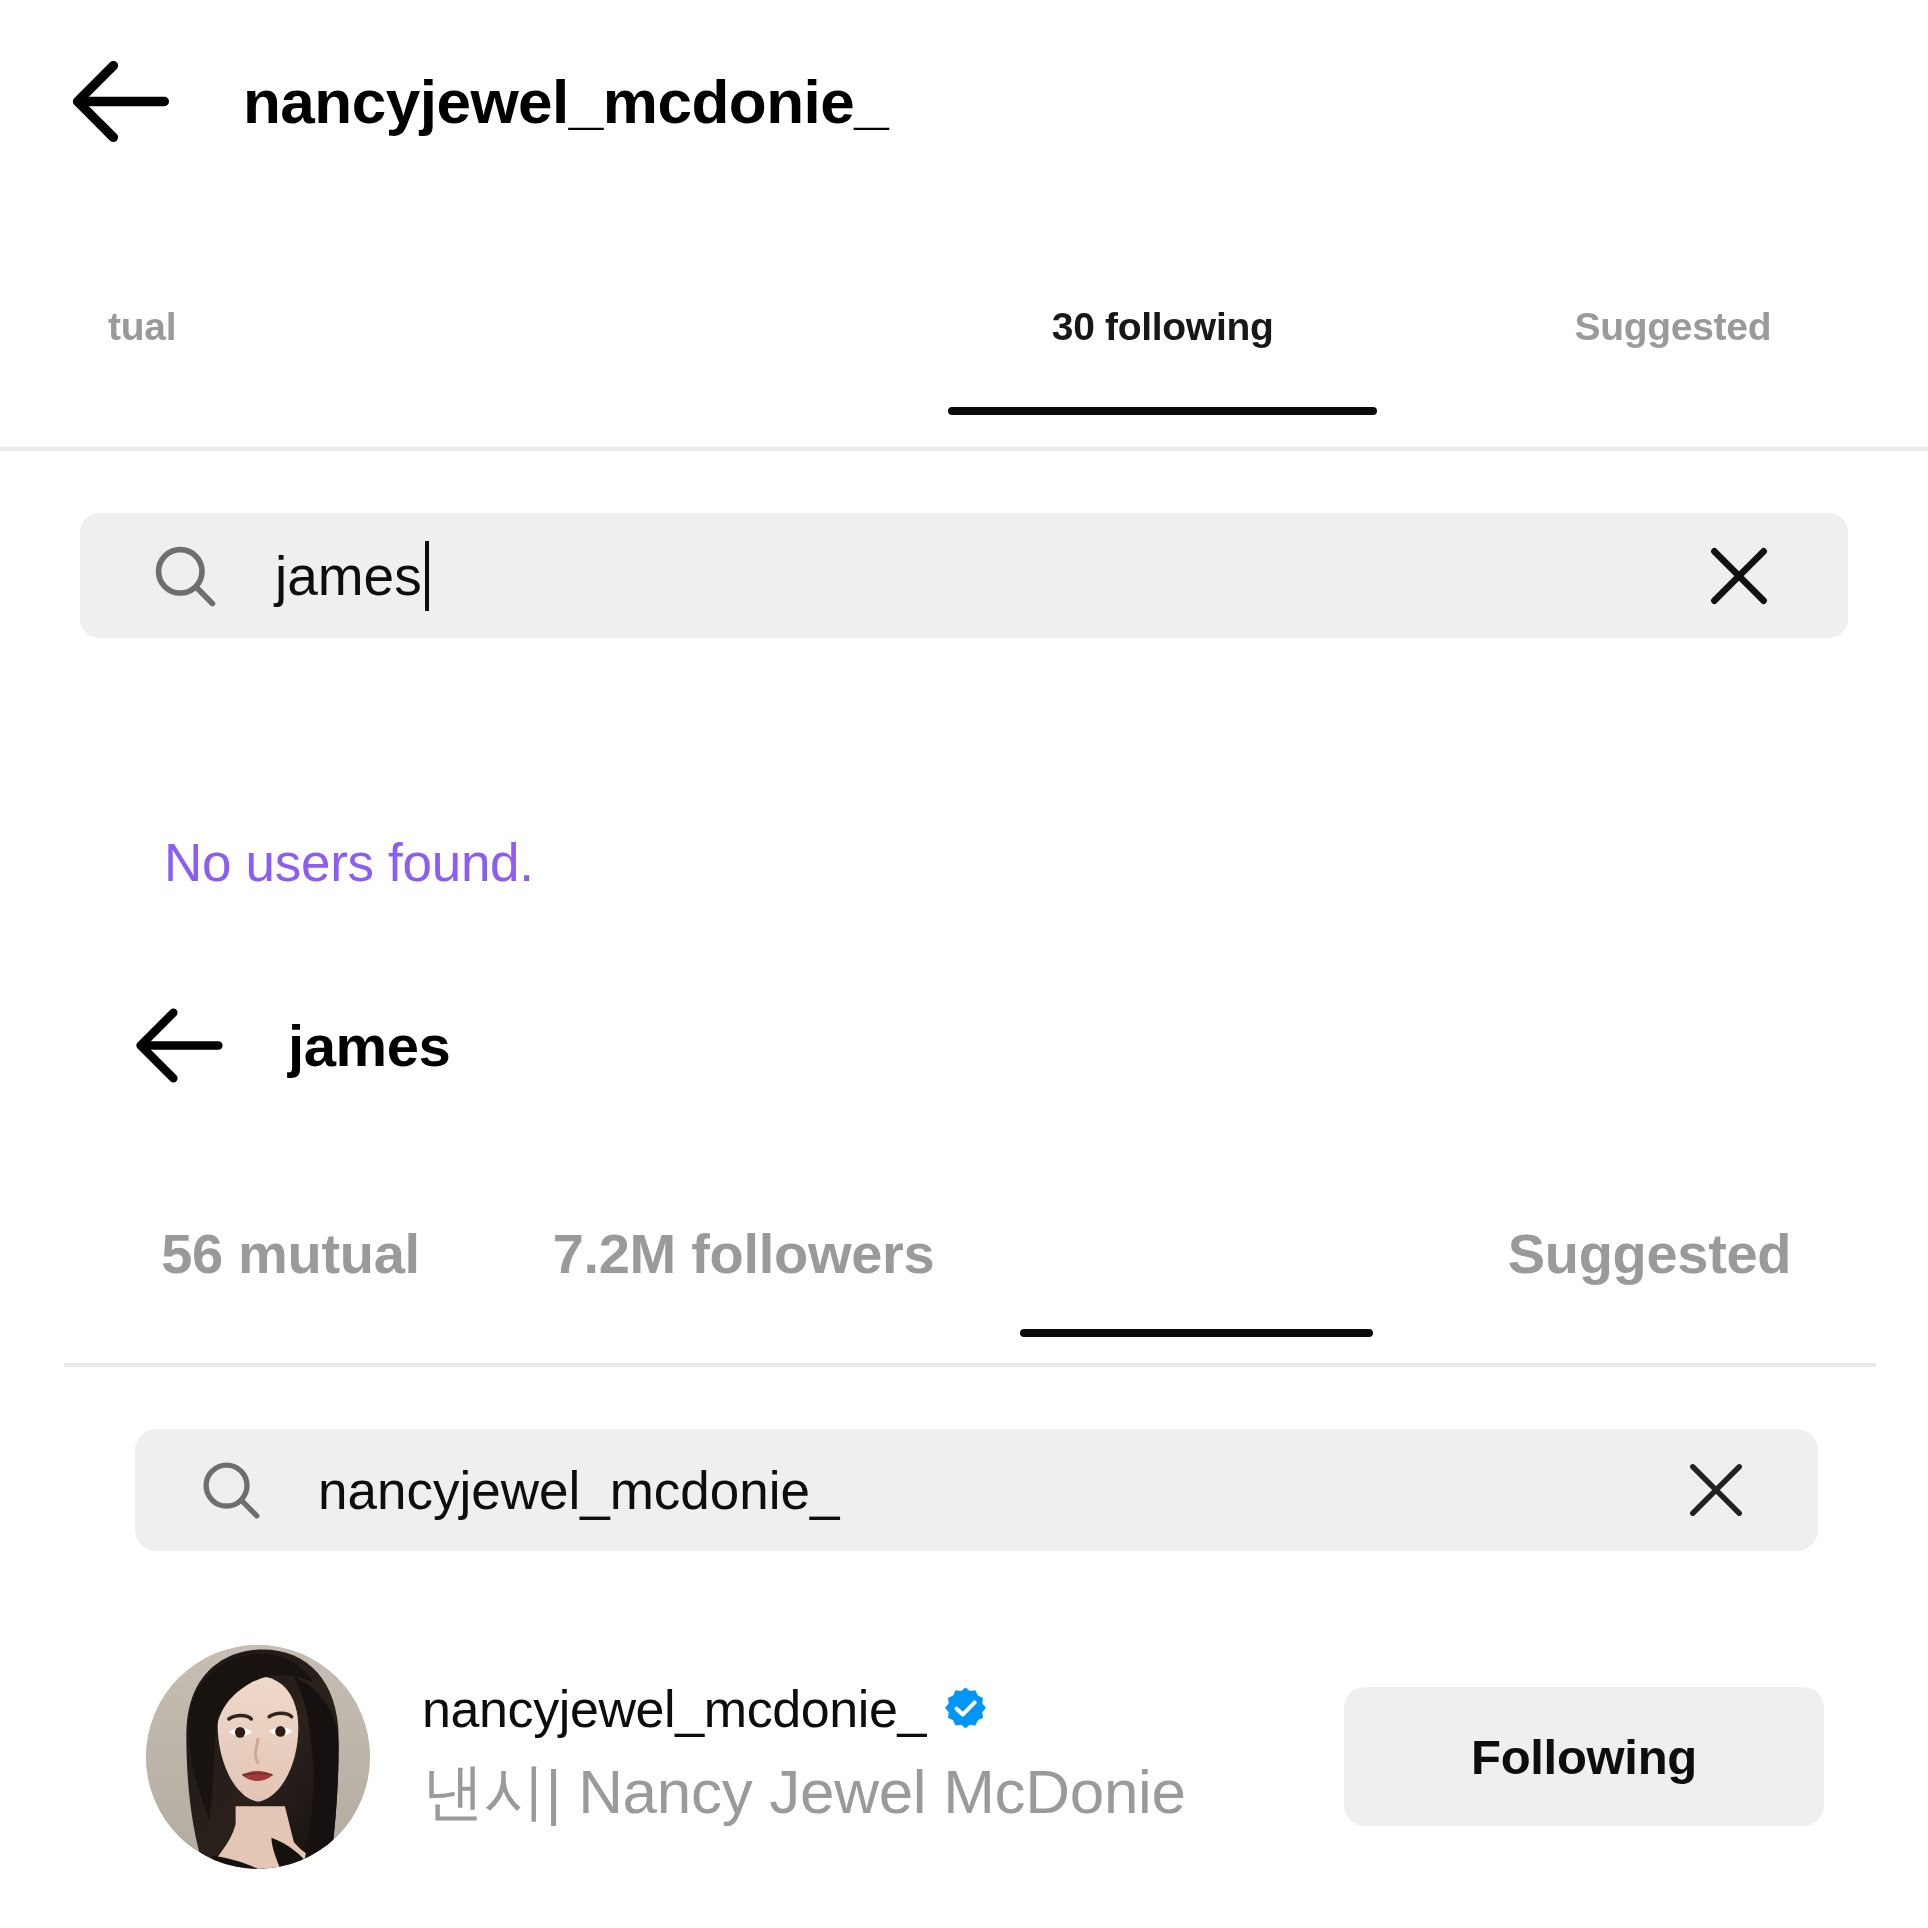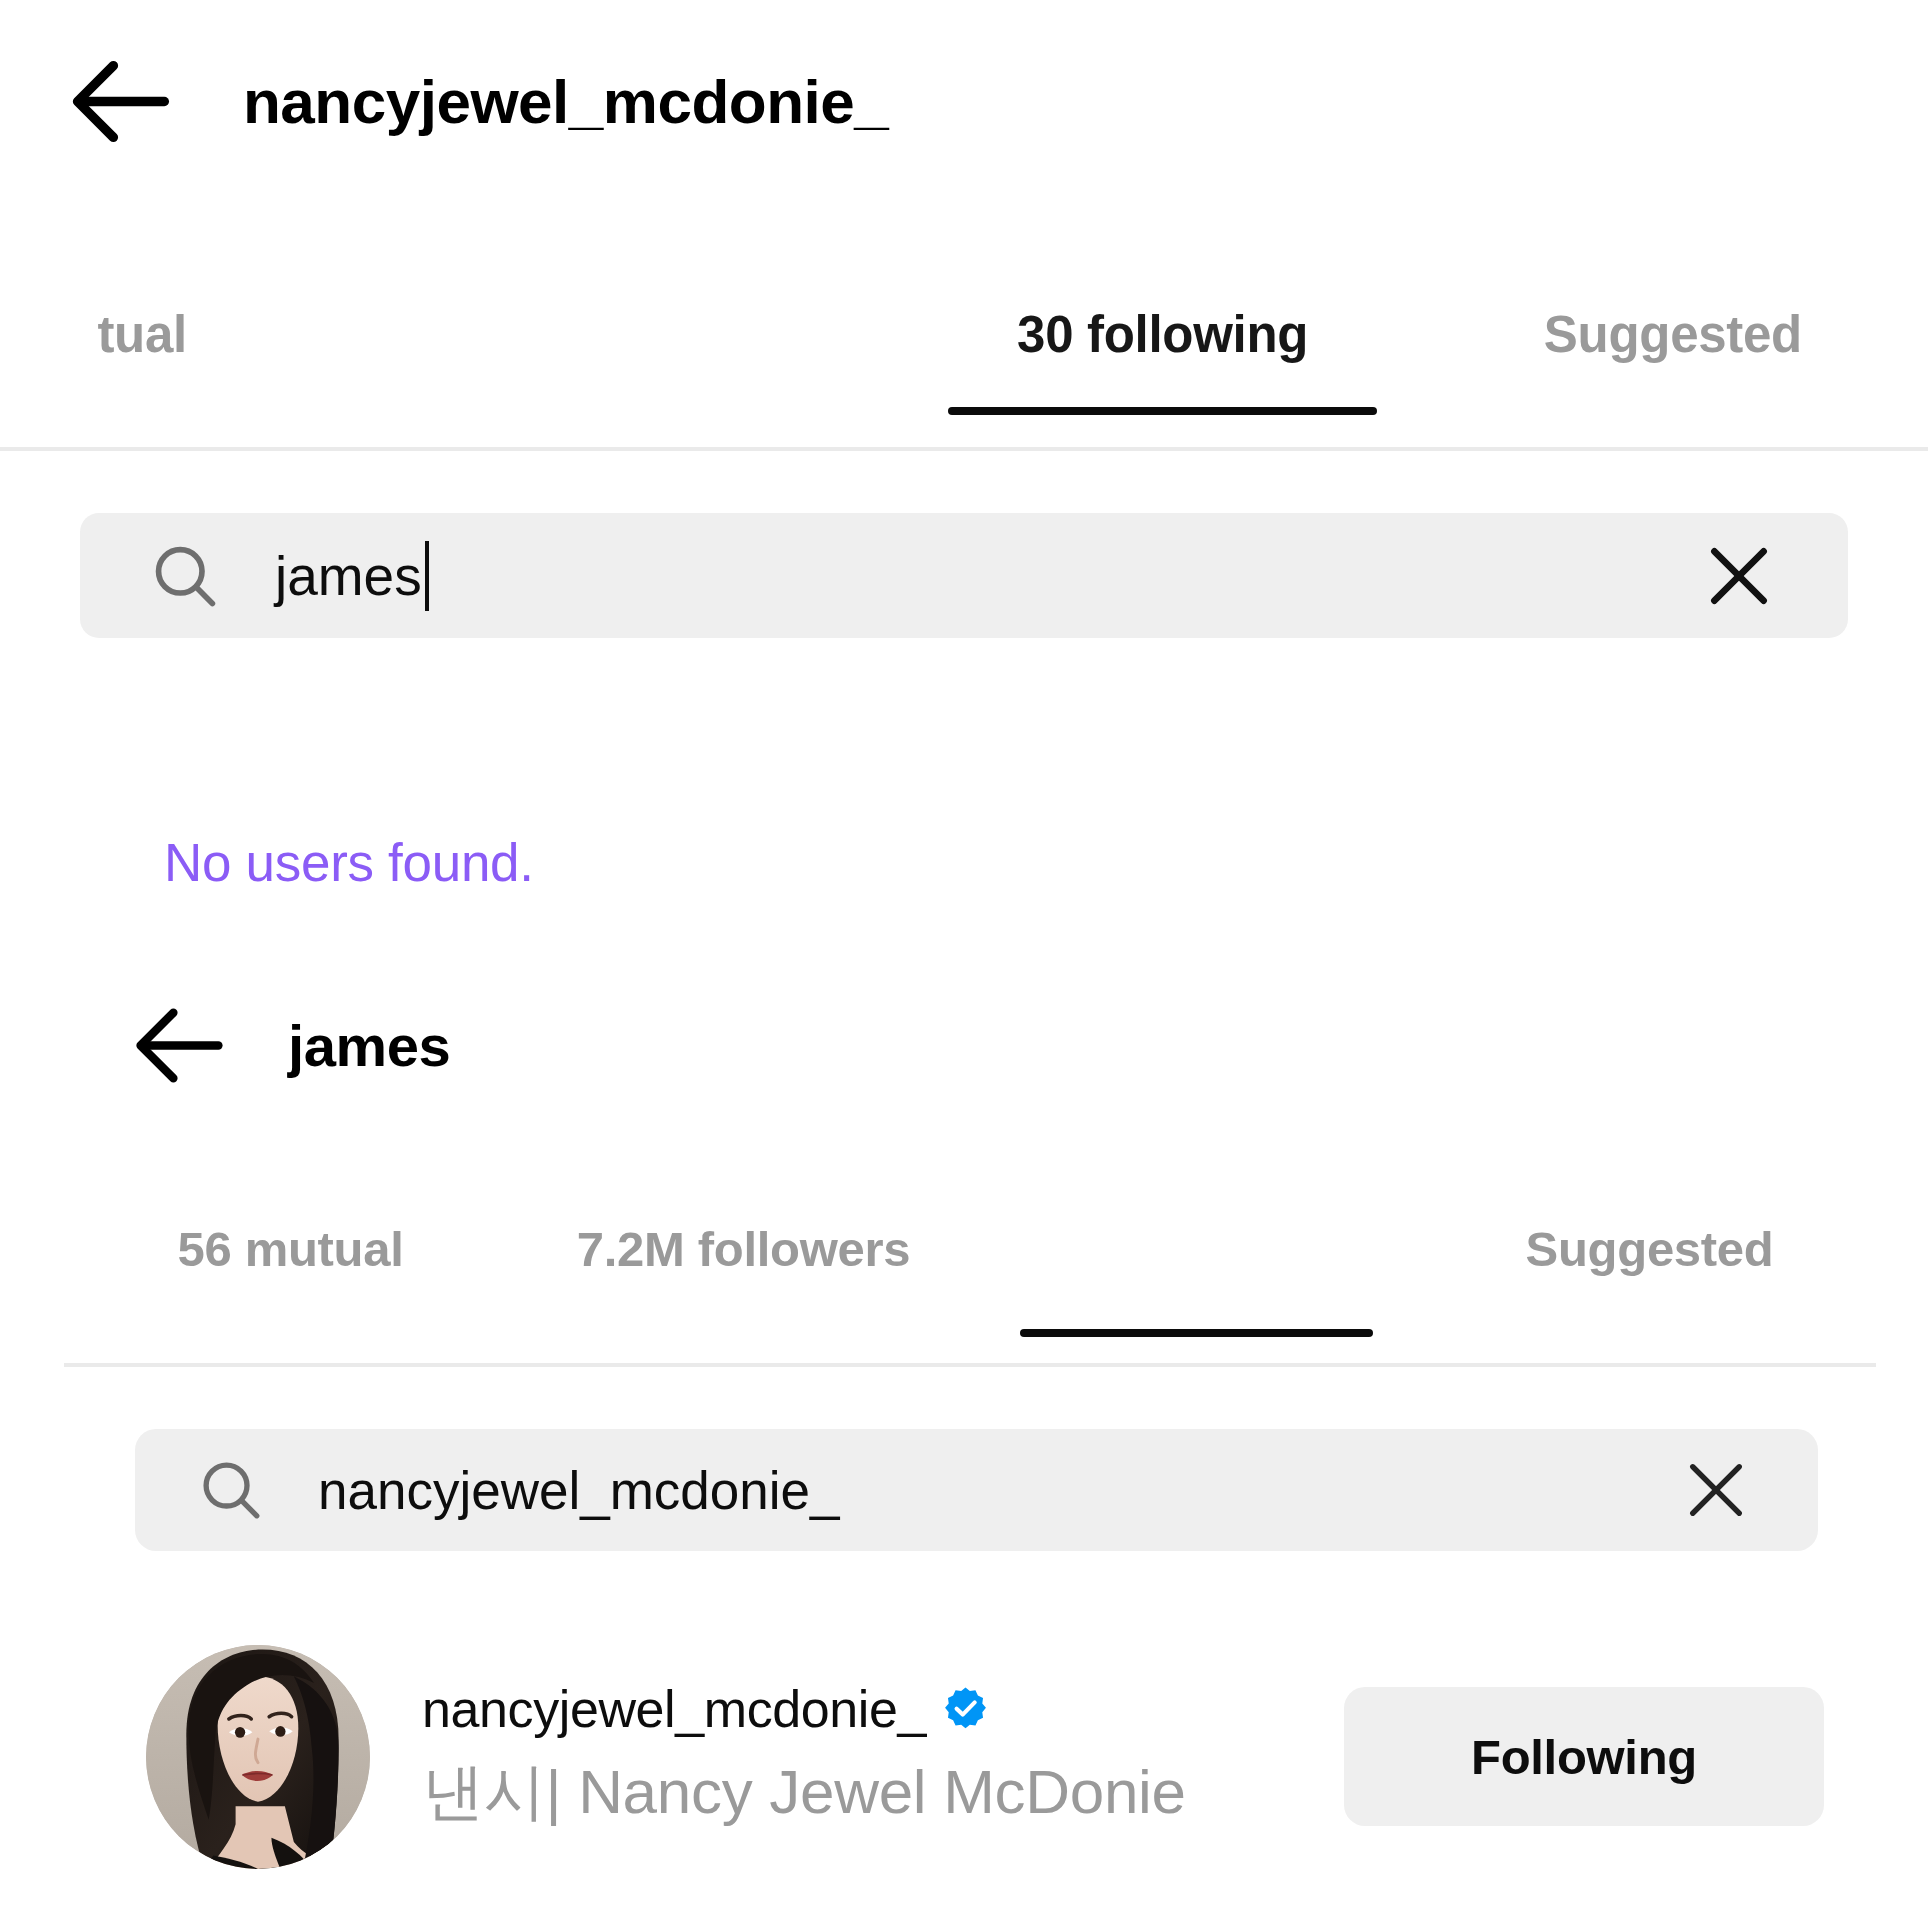--- a/index.html
+++ b/index.html
@@ -65,21 +65,21 @@
   }
   #outer-tabs .tab {
     flex: 1 1 0;
     text-align: center;
     position: relative;
     padding-top: 41px;
     height: 151px;
     box-sizing: border-box;
   }
   #outer-tabs .tab .tab-label {
-    font-size: 51px;
+    font-size: 39px;
     font-weight: 700;
     color: #9a9a9a;
     white-space: nowrap;
     letter-spacing: -0.3px;
     display: inline-block;
   }
   #outer-tabs .tab.active .tab-label { color: #171717; }
   #outer-tabs .tab .tab-underline {
     position: absolute;
     left: 8%;
@@ -187,21 +187,21 @@
   }
   #inner-tabs .tab {
     flex: 1 1 0;
     text-align: center;
     position: relative;
     padding-top: 24.5px;
     height: 141px;
     box-sizing: border-box;
   }
   #inner-tabs .tab .tab-label {
-    font-size: 49px;
+    font-size: 56px;
     font-weight: 700;
     color: #9a9a9a;
     white-space: nowrap;
     letter-spacing: -0.3px;
   }
   #inner-tabs .tab.active .tab-label { color: #171717; }
   #inner-tabs .tab .tab-underline {
     position: absolute;
     left: 11%;
     right: 11%;

